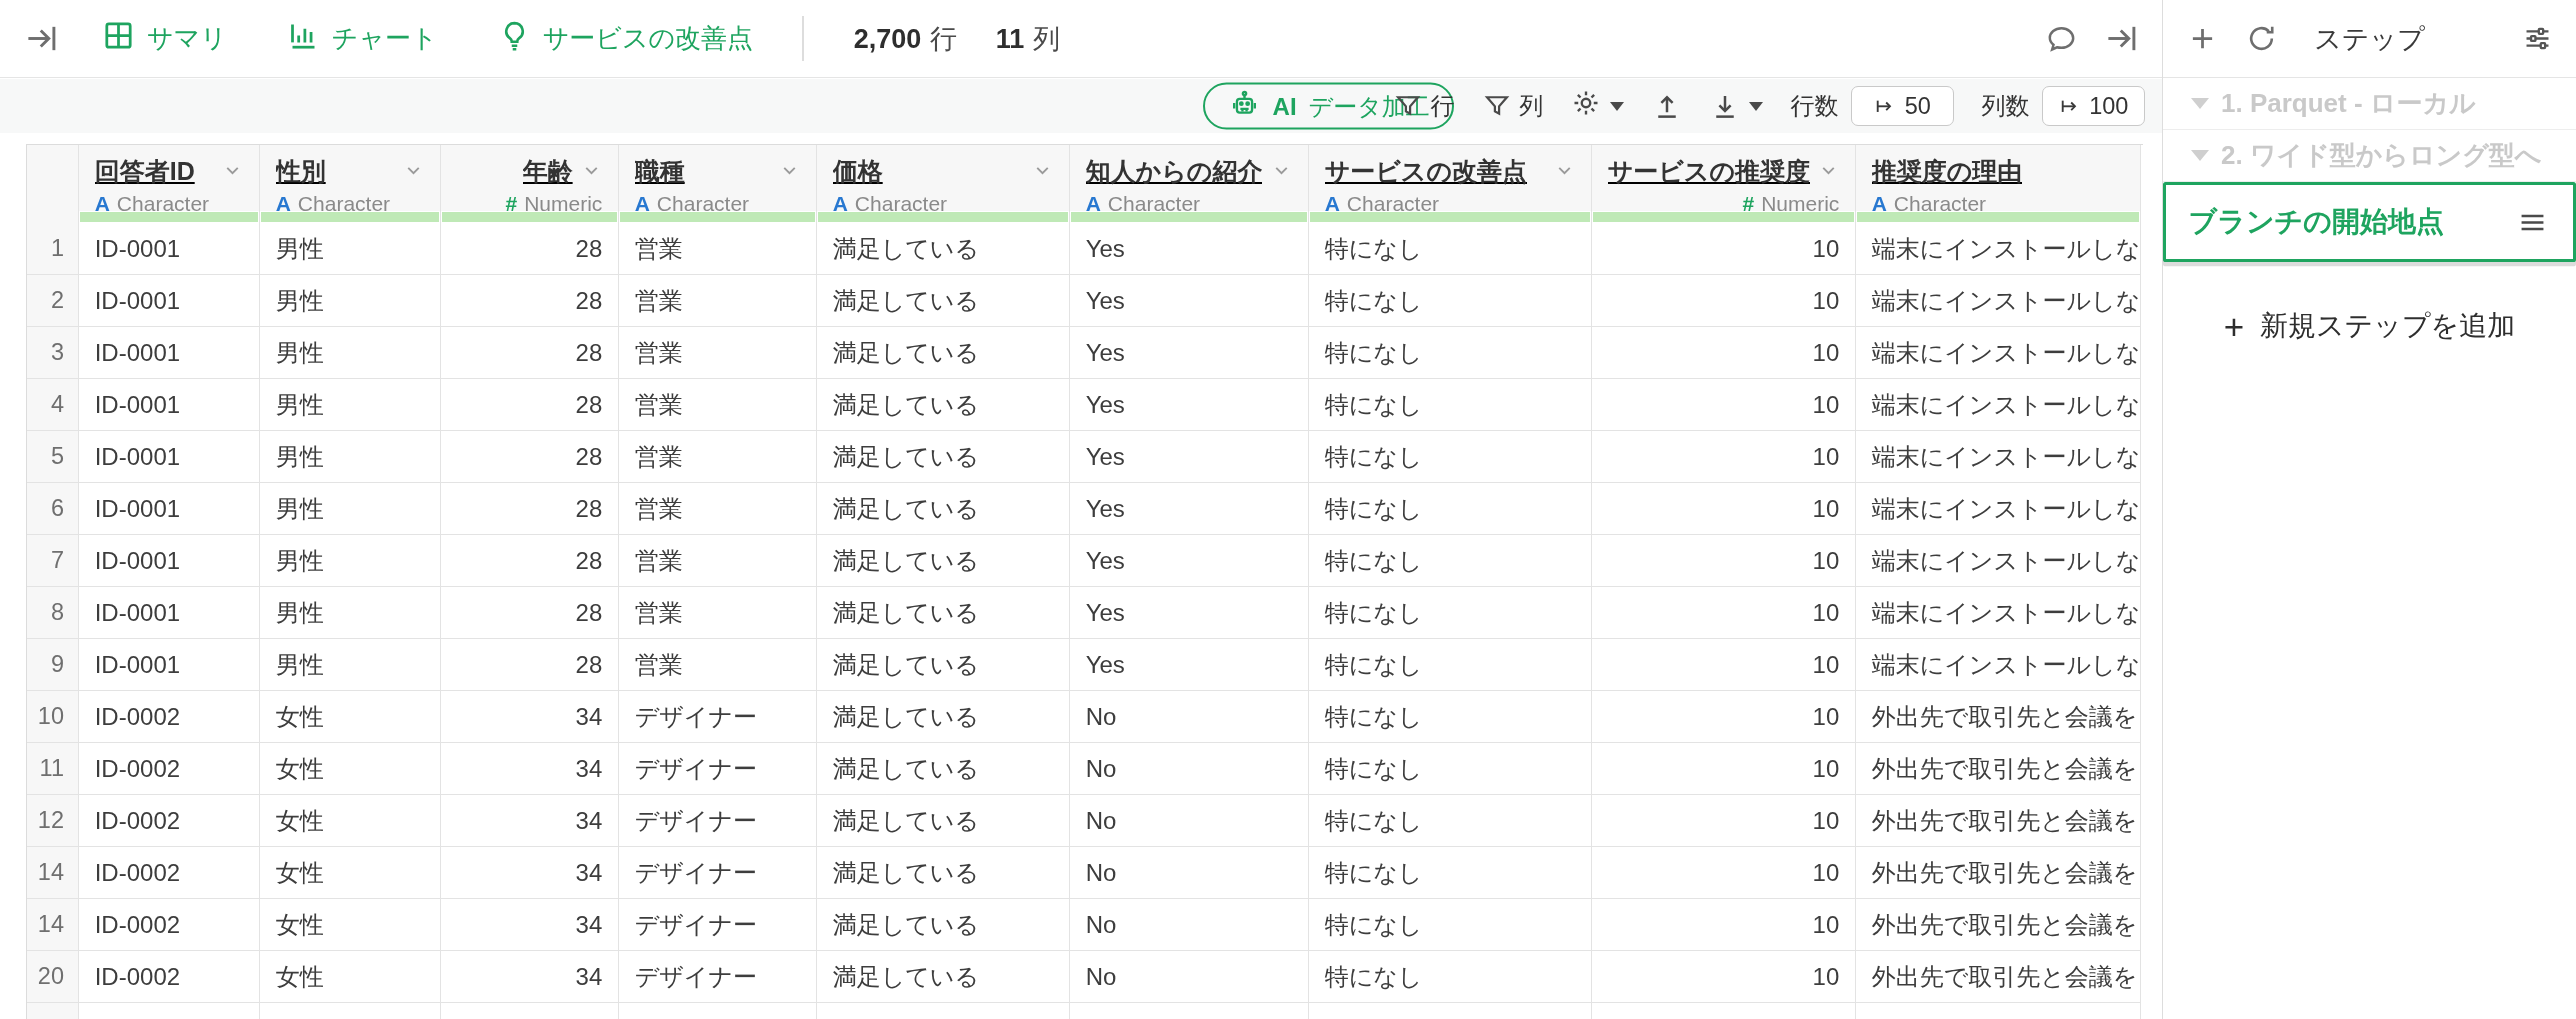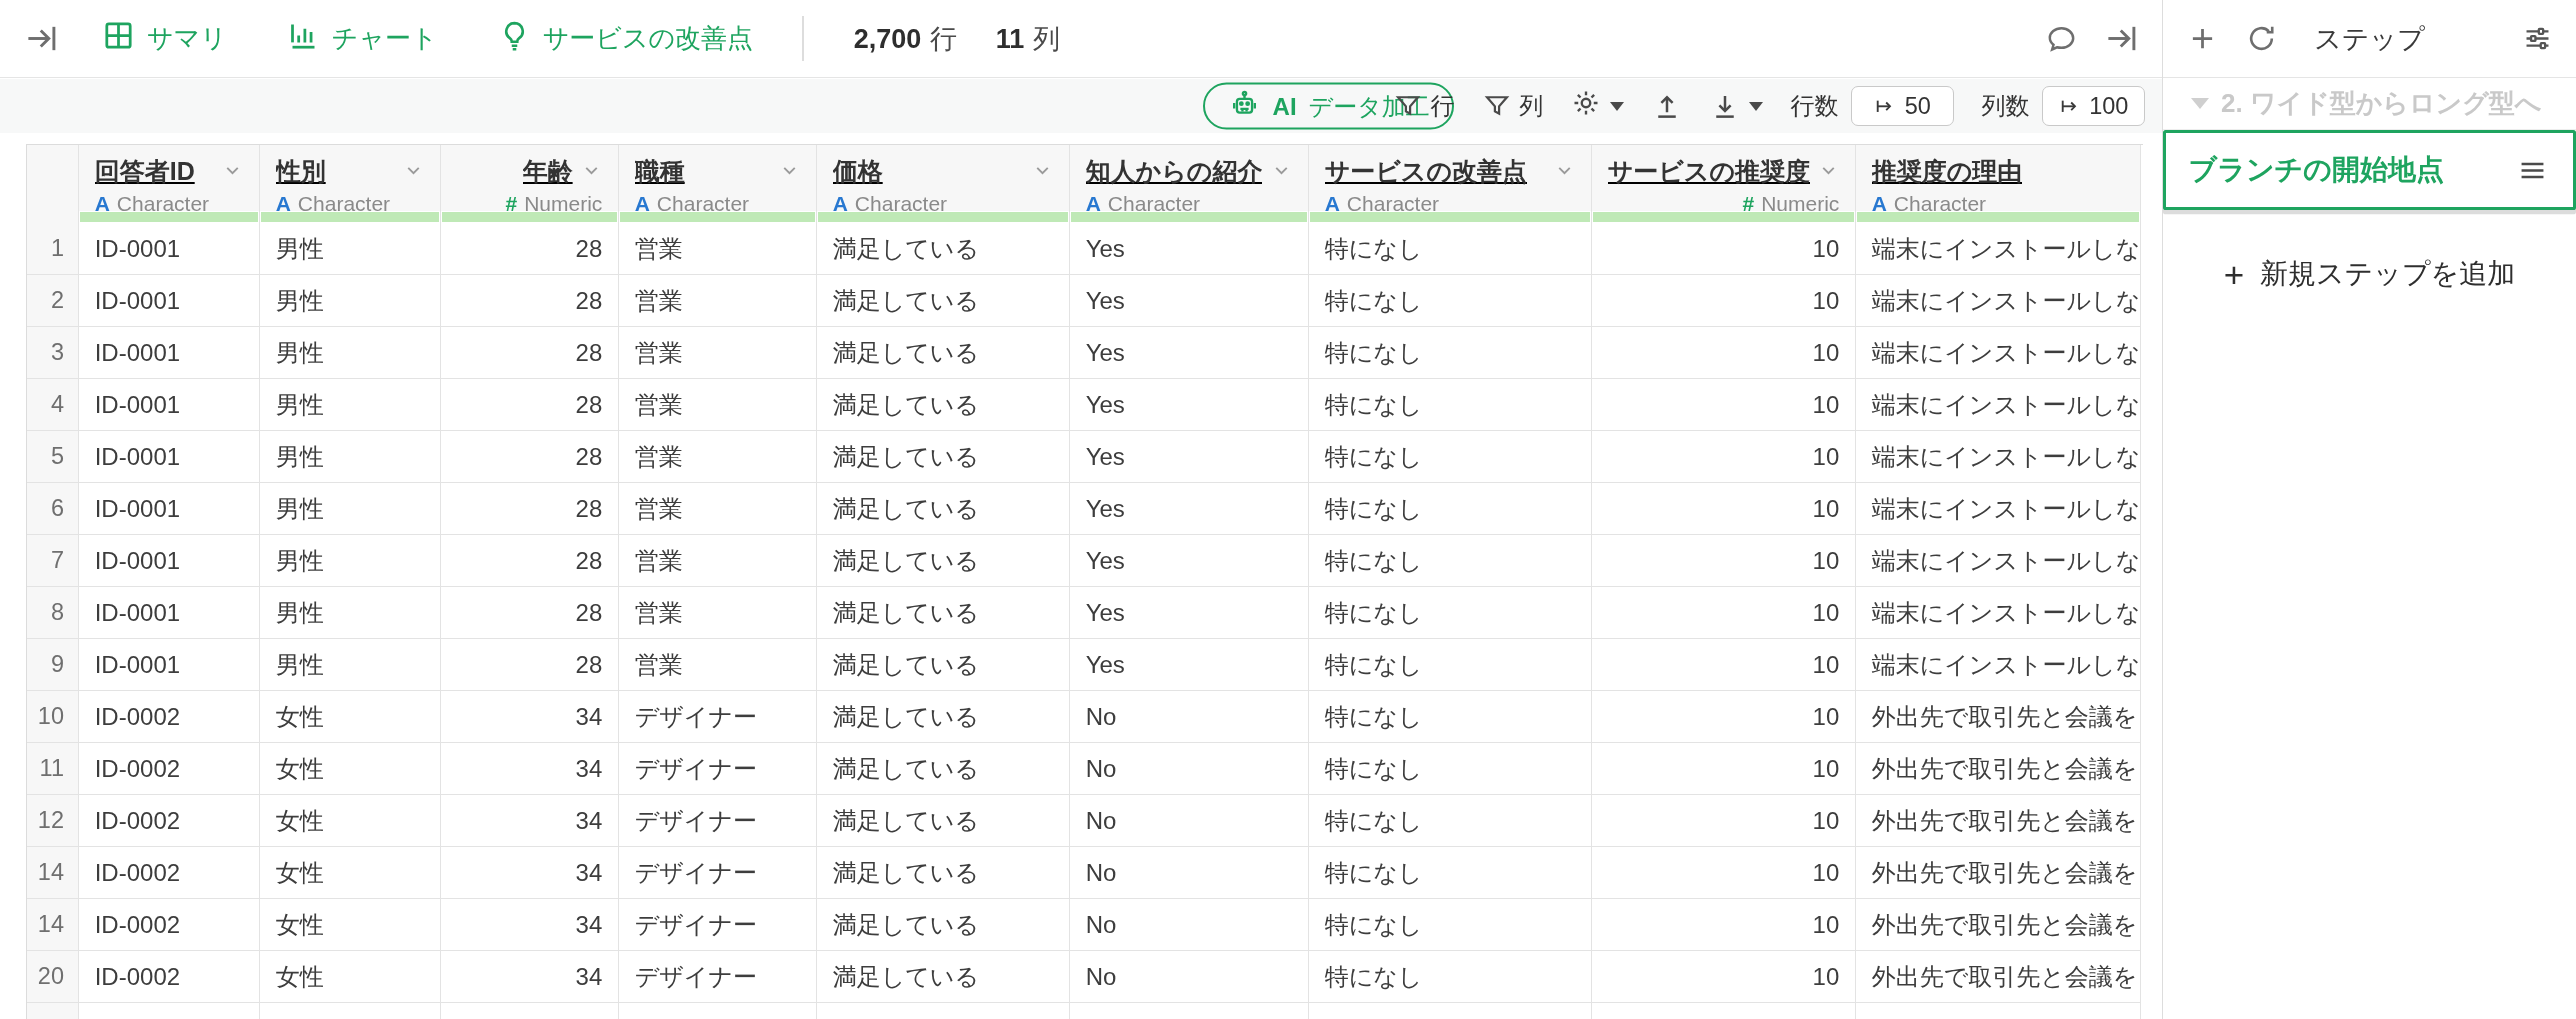--- a/index.html
+++ b/index.html
@@ -585,20 +585,24 @@
           <path d="M3.5 6.5h17M3.5 12h17M3.5 17.5h17"></path>
           <rect x="13" y="4.6" width="3.4" height="3.8" rx="0.6" fill="#fff"></rect>
           <rect x="7" y="10.1" width="3.4" height="3.8" rx="0.6" fill="#fff"></rect>
           <rect x="14.5" y="15.6" width="3.4" height="3.8" rx="0.6" fill="#fff"></rect>
         </svg>
       </span>
     </div>
     <div id="steps">
         <div class="step">
           <span class="tri"></span>
+          <span>1. Parquet - ローカル</span>
+        </div>
+        <div class="step">
+          <span class="tri"></span>
           <span>2. ワイド型からロング型へ</span>
         </div>
       </div>
     <div class="branch">
       <span class="bl">ブランチの開始地点</span>
       <span class="menu">
         <svg width="35" height="35" viewBox="0 0 24 24" fill="none" stroke="#4a4a4a" stroke-width="1.7">
             <path d="M4.5 7.5h15M4.5 12h15M4.5 16.5h15"></path>
           </svg>
       </span>

